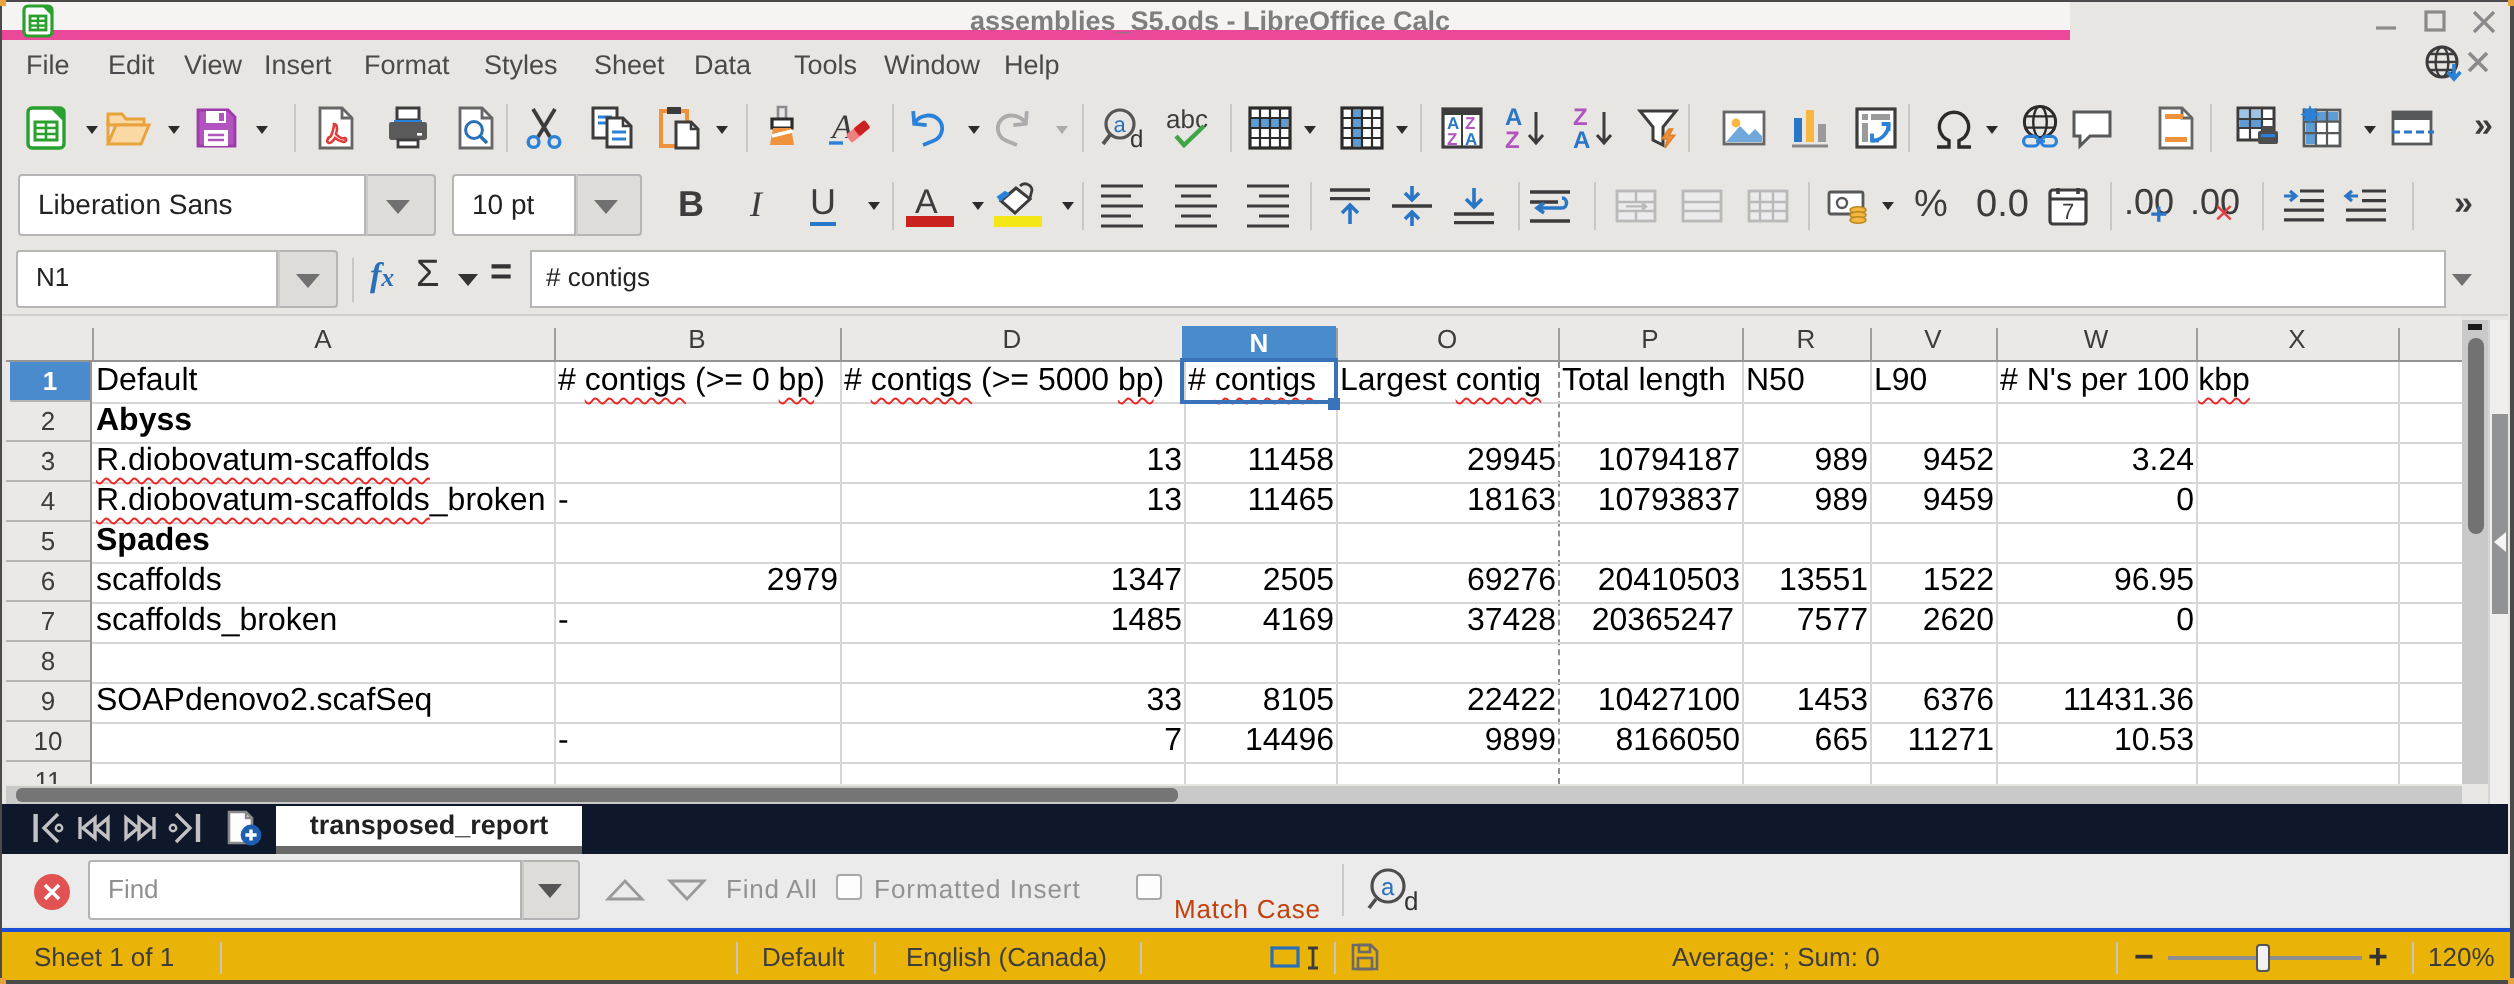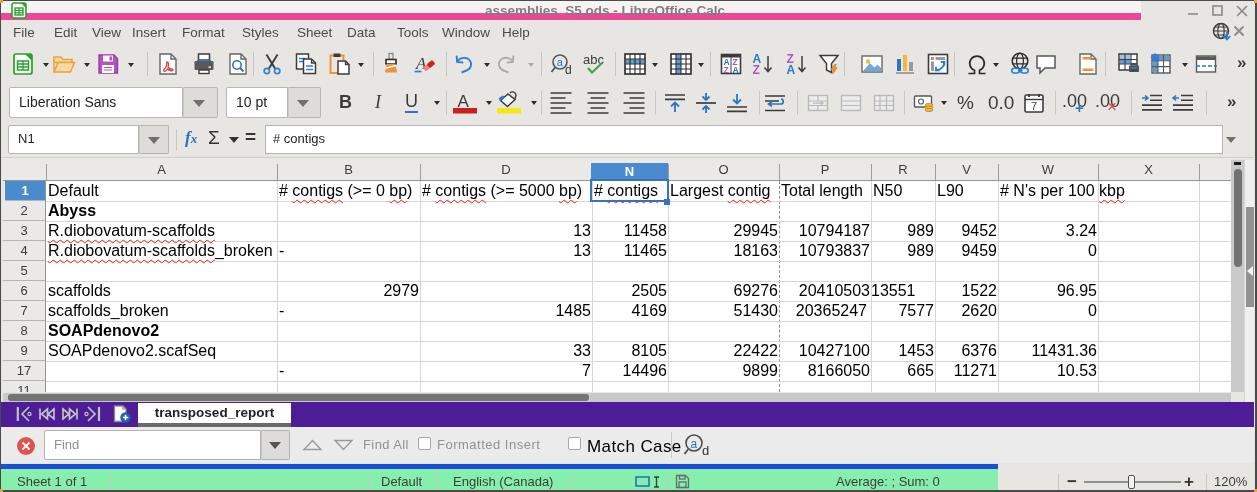--- a/index.html
+++ b/index.html
@@ -1,20 +1,20 @@
 <!DOCTYPE html>
 <html><head>
 <meta charset="utf-8">
 <style>
 *{margin:0;padding:0;box-sizing:border-box}
 html,body{width:1257px;height:492px;overflow:hidden}
 body{font-family:"Liberation Sans",sans-serif;position:relative;background:#e8e6e3;font-size:13px;color:#3c3c3c}
 .abs{position:absolute}
 #win{position:absolute;left:0;top:0;width:1257px;height:492px;border:1px solid #4a4a4a;border-right-width:2px;border-bottom-width:2px}
-#titlebar{position:absolute;left:1px;top:1px;width:1140px;height:19px;background:#f5f4f3;border-bottom:7px solid #ec4899}
+#titlebar{position:absolute;left:1px;top:1px;width:1034px;height:19px;background:#f5f4f3;border-bottom:5px solid #ec4899}
 #title{position:absolute;left:0;top:2px;width:1208px;text-align:center;font-weight:bold;color:#7e7e7e;font-size:13.5px}
 #menubar{position:absolute;left:1px;top:20px;width:1076px;height:24px;background:#e8e6e3}
 .mi{position:absolute;top:5px;color:#4a4a4a;font-size:13.5px}
 #tb1{position:absolute;left:1px;top:44px;width:1254px;height:40px;background:#e8e6e3}
 #tb2{position:absolute;left:1px;top:84px;width:1254px;height:38px;background:#e8e6e3}
 #fbar{position:absolute;left:1px;top:122px;width:1098px;height:38px;background:#e8e6e3}
 .sep1{position:absolute;top:8px;width:1px;height:24px;background:#c9c7c4}
 .sep2{position:absolute;top:7px;width:1px;height:24px;background:#c9c7c4}
 .ic{position:absolute;width:24px;height:24px;top:8px}
 .ic2{position:absolute;width:24px;height:24px;top:7px}
@@ -29,23 +29,23 @@
 #rowhdr{position:absolute;left:0;top:23px;width:43px;height:211px;background:#eae9e8;border-right:1px solid #949494}
 .rh{position:absolute;left:0;width:42px;height:20px;line-height:19px;text-align:center;color:#3c3c3c;font-size:13px;border-bottom:1px solid #b6b5b4}
 .row{position:absolute;left:43px;width:1185px;height:20px;line-height:20px;font-size:16px;color:#000}
 .cell{position:absolute;top:0;height:20px;overflow:visible;white-space:nowrap}
 .num{text-align:right}
 .sq{text-decoration:underline wavy #ee2222 1.4px;text-underline-offset:2.5px;text-decoration-skip-ink:none}
 #hscroll{position:absolute;left:3px;top:393px;width:1228px;height:9px;background:#c9c9c9}
 #hthumb{position:absolute;left:5px;top:1px;width:581px;height:7px;background:#757575;border-radius:3px}
 #vscroll{position:absolute;left:1231px;top:160px;width:13px;height:232px;background:#c9c9c9}
 #vthumb{position:absolute;left:3px;top:9px;width:8px;height:98px;background:#727272;border-radius:4px}
-#tabs{position:absolute;left:1px;top:402px;width:1253px;height:25px;background:#4c1d95}
+#tabs{position:absolute;left:1px;top:402px;width:1253px;height:25px;background:#0f172a}
 #findbar{position:absolute;left:1px;top:427px;width:1253px;height:36px;background:#ebebeb}
-#statusbar{position:absolute;left:1px;top:464px;width:997px;height:26px;background:#86efac;border-top:5px solid #1d4ed8}
+#statusbar{position:absolute;left:1px;top:464px;width:1254px;height:26px;background:#eab308;border-top:2px solid #1d4ed8}
 .ssep{position:absolute;top:5px;width:1px;height:16px;background:#c6c6c6}
 .stxt{position:absolute;top:5px;color:#3d3d3d;font-size:13px}
 .corner{position:absolute;width:3px;height:3px;background:#e8a33d;z-index:9}
 </style>
 </head>
 <body>
 <div id="win"></div>
 <div id="titlebar">
   <div id="title">assemblies_S5.ods - LibreOffice Calc</div>
   <svg class="abs" style="left:10px;top:1px" width="16" height="17" viewBox="0 0 16 17">
@@ -449,21 +449,21 @@
   <div id="rowhdr">
     <div class="rh" style="top:0;left:2px;width:40px;background:#4a8bce;color:#fff;font-weight:bold">1</div>
     <div class="rh" style="top:20px">2</div>
     <div class="rh" style="top:40px">3</div>
     <div class="rh" style="top:60px">4</div>
     <div class="rh" style="top:80px">5</div>
     <div class="rh" style="top:100px">6</div>
     <div class="rh" style="top:120px">7</div>
     <div class="rh" style="top:140px">8</div>
     <div class="rh" style="top:160px">9</div>
-    <div class="rh" style="top:180px">17</div>
+    <div class="rh" style="top:180px">10</div>
     <div class="rh" style="top:200px">11</div>
   </div>
   <div class="row" style="top:23px">
     <div class="cell" style="left:2px">Default</div>
     <div class="cell" style="left:233px"># <span class="sq">contigs</span> (&gt;= 0 <span class="sq">bp</span>)</div>
     <div class="cell" style="left:376px"># <span class="sq">contigs</span> (&gt;= 5000 <span class="sq">bp</span>)</div>
     <div class="cell" style="left:548px"># <span class="sq">contigs</span></div>
     <div class="cell" style="left:624px">Largest <span class="sq">contig</span></div>
     <div class="cell" style="left:735px">Total length</div>
     <div class="cell" style="left:827px">N50</div>
@@ -487,44 +487,45 @@
     <div class="cell" style="left:2px"><span class="sq">R.diobovatum-scaffolds</span>_broken</div>
     <div class="cell" style="left:233px">-</div>
     <div class="cell num" style="left:374px;width:171px">13</div>
     <div class="cell num" style="left:546px;width:75px">11465</div>
     <div class="cell num" style="left:622px;width:110px">18163</div>
     <div class="cell num" style="left:733px;width:91px">10793837</div>
     <div class="cell num" style="left:825px;width:63px">989</div>
     <div class="cell num" style="left:889px;width:62px">9459</div>
     <div class="cell num" style="left:952px;width:99px">0</div>
   </div>
+  <div class="row" style="top:103px">
+      <div class="cell" style="left:2px;font-weight:bold">Spades</div>
+    </div>
   <div class="row" style="top:123px">
     <div class="cell" style="left:2px">scaffolds</div>
     <div class="cell num" style="left:231px;width:142px">2979</div>
+    <div class="cell num" style="left:374px;width:171px">1347</div>
     <div class="cell num" style="left:546px;width:75px">2505</div>
     <div class="cell num" style="left:622px;width:110px">69276</div>
     <div class="cell num" style="left:733px;width:91px">20410503</div>
-    <div class="cell num" style="left:825px;width:41px">13551</div>
+    <div class="cell num" style="left:825px;width:63px">13551</div>
     <div class="cell num" style="left:889px;width:62px">1522</div>
     <div class="cell num" style="left:952px;width:99px">96.95</div>
   </div>
   <div class="row" style="top:143px">
     <div class="cell" style="left:2px">scaffolds_broken</div>
     <div class="cell" style="left:233px">-</div>
     <div class="cell num" style="left:374px;width:171px">1485</div>
     <div class="cell num" style="left:546px;width:75px">4169</div>
-    <div class="cell num" style="left:622px;width:110px">51430</div>
+    <div class="cell num" style="left:622px;width:110px">37428</div>
     <div class="cell num" style="left:733px;width:88px">20365247</div>
     <div class="cell num" style="left:825px;width:63px">7577</div>
     <div class="cell num" style="left:889px;width:62px">2620</div>
     <div class="cell num" style="left:952px;width:99px">0</div>
   </div>
-  <div class="row" style="top:163px">
-      <div class="cell" style="left:2px;font-weight:bold">SOAPdenovo2</div>
-    </div>
   <div class="row" style="top:183px">
     <div class="cell" style="left:2px">SOAPdenovo2.scafSeq</div>
     <div class="cell num" style="left:374px;width:171px">33</div>
     <div class="cell num" style="left:546px;width:75px">8105</div>
     <div class="cell num" style="left:622px;width:110px">22422</div>
     <div class="cell num" style="left:733px;width:91px">10427100</div>
     <div class="cell num" style="left:825px;width:63px">1453</div>
     <div class="cell num" style="left:889px;width:62px">6376</div>
     <div class="cell num" style="left:952px;width:99px">11431.36</div>
   </div>
@@ -583,21 +584,21 @@
   <svg class="abs" style="left:301px;top:12px" width="21" height="12" viewBox="0 0 21 12" fill="none" stroke="#9a9a9a" stroke-width="1.4">
     <path d="M10.5 1.5 L19 10.5 H2 Z"></path>
   </svg>
   <svg class="abs" style="left:332px;top:12px" width="21" height="12" viewBox="0 0 21 12" fill="none" stroke="#9a9a9a" stroke-width="1.4">
     <path d="M10.5 10.5 L2 1.5 H19 Z"></path>
   </svg>
   <div class="abs" style="left:362px;top:10px;color:#929292;font-size:13px;letter-spacing:.4px">Find All</div>
   <div class="abs" style="left:417px;top:10px;width:13px;height:13px;background:#fdfdfd;border:1px solid #a8a8a8;border-radius:2px"></div>
   <div class="abs" style="left:436px;top:10px;color:#929292;font-size:13px;letter-spacing:.5px">Formatted Insert</div>
   <div class="abs" style="left:567px;top:10px;width:13px;height:13px;background:#fdfdfd;border:1px solid #a8a8a8;border-radius:2px"></div>
-  <div class="abs" style="left:586px;top:10px;color:#000000;font-size:17px;letter-spacing:.4px">Match Case</div>
+  <div class="abs" style="left:586px;top:20px;color:#c2410c;font-size:13px;letter-spacing:.4px">Match Case</div>
   <div class="abs" style="left:670px;top:5px;width:1px;height:26px;background:#c9c9c9"></div>
   <svg class="abs" style="left:682px;top:6px" width="28" height="26" viewBox="0 0 28 26">
     <circle cx="11" cy="10" r="8" fill="none" stroke="#4d4d4d" stroke-width="1.6"></circle>
     <line x1="5" y1="16.5" x2="1.5" y2="21" stroke="#4d4d4d" stroke-width="1.8"></line>
     <text x="7.5" y="14.5" font-size="12" fill="#2970b8" font-family="Liberation Sans">a</text>
     <text x="19" y="22" font-size="13" fill="#333" font-family="Liberation Sans">d</text>
   </svg>
 </div>
 <div id="statusbar">
   <span class="stxt" style="left:16px">Sheet 1 of 1</span>

